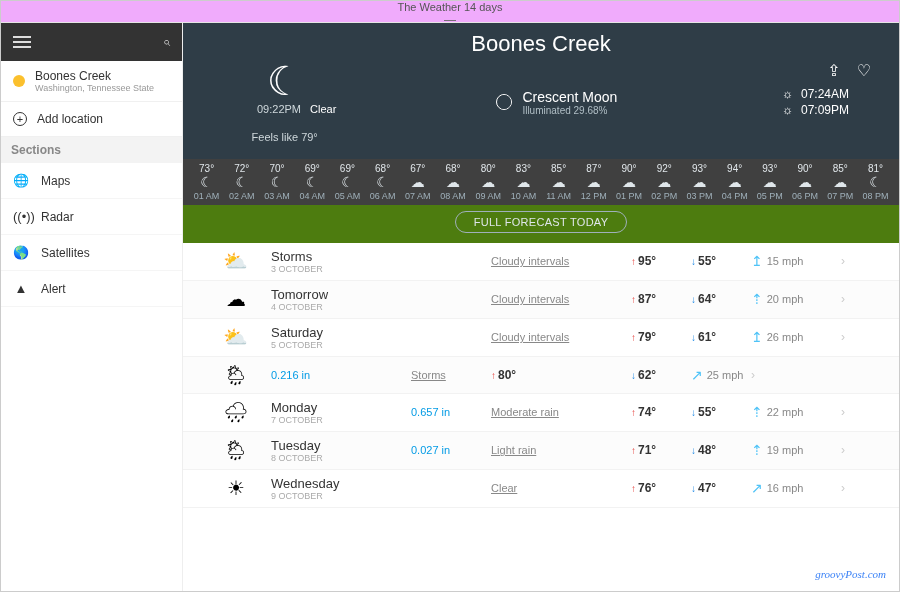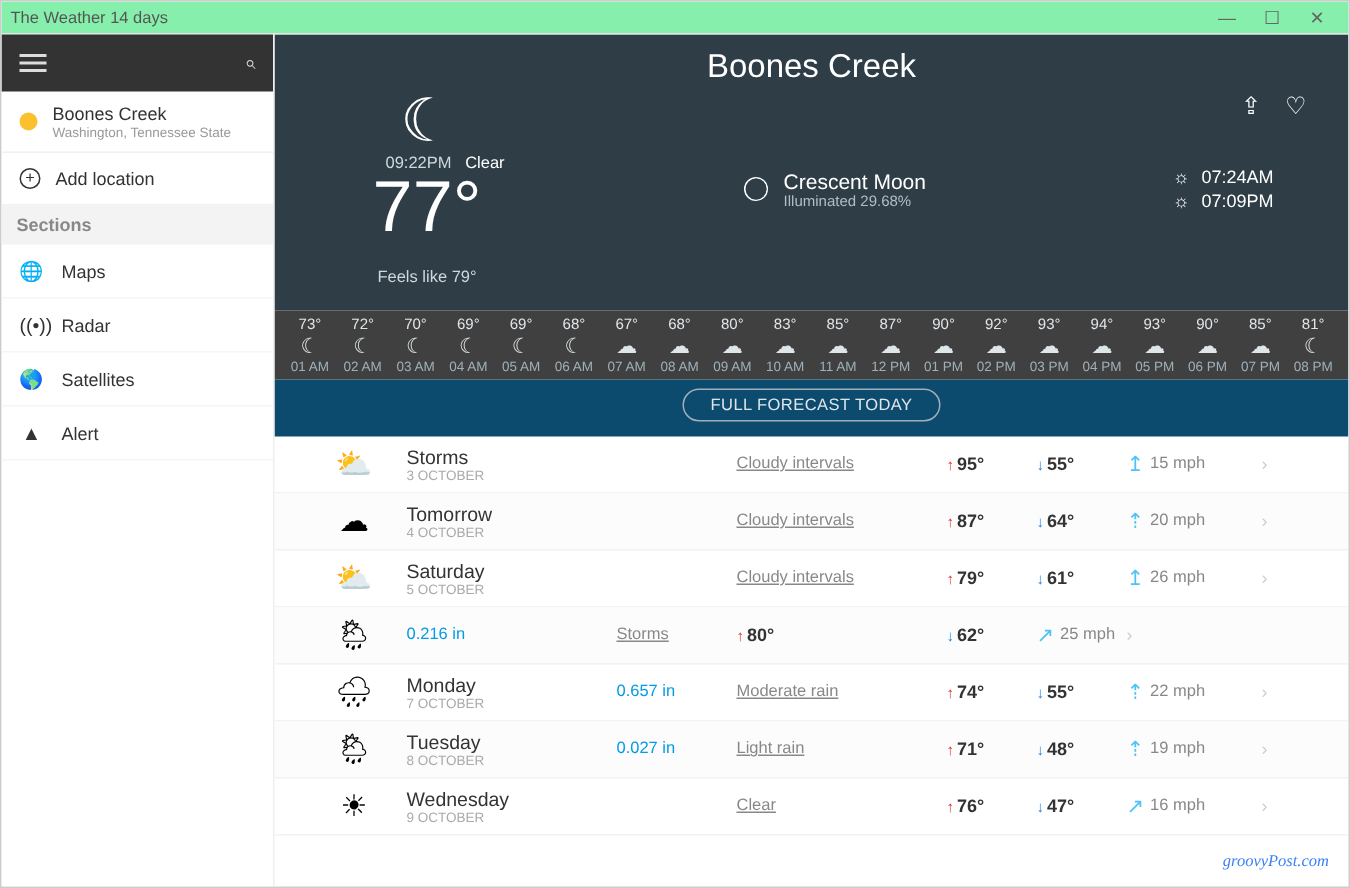--- a/index.html
+++ b/index.html
@@ -1,19 +1,19 @@
 <!DOCTYPE html>
 <html><head>
 <meta charset="utf-8">
 <style>
   * { margin: 0; padding: 0; box-sizing: border-box; font-family: "Segoe UI", Arial, sans-serif; }
   body { background: #fff; width: 900px; height: 592px; overflow: hidden; border: 1px solid #ccc; }
 
   
-  .titlebar { height: 22px; display: flex; align-items: center; padding: 0 6px; font-size: 11px; color: #555; background: #86efac; border-bottom: 1px solid #e5e5e5; }
+  .titlebar { height: 22px; display: flex; align-items: center; padding: 0 6px; font-size: 11px; color: #555; background: #f0abfc; border-bottom: 1px solid #e5e5e5; flex-direction: column; }
   .titlebar .spacer { flex: 1; }
   .titlebar .winbtn { width: 30px; text-align: center; color: #666; font-size: 12px; }
 
   .app { display: flex; height: calc(100% - 22px); }
 
   
   .sidebar { width: 182px; background: #fff; border-right: 1px solid #eee; display: flex; flex-direction: column; }
   .sb-top { height: 38px; background: #333; display: flex; align-items: center; justify-content: space-between; padding: 0 12px; color: #fff; }
   .hamburger { display: flex; flex-direction: column; gap: 3px; }
   .hamburger span { display:block; width: 18px; height: 2px; background: #ddd; }
@@ -54,21 +54,21 @@
   .sunrow { display:flex; align-items:center; gap:8px; }
   .sunrow .sic { font-size:12px; }
 
   
   .hourly { background:#404040; display:flex; padding:4px 6px; }
   .hr { flex:1; text-align:center; color:#cfd8dc; }
   .hr .t { font-size:10px; color:#e0e6ea; }
   .hr .ic { font-size:14px; color:#dfe6ea; line-height:1.2; }
   .hr .lbl { font-size:9px; color:#9fb0ba; }
 
-  .full-btn-row { background:#0c4a6e; text-align:center; padding:6px 0 10px 0; }
+  .full-btn-row { background:#4d7c0f; text-align:center; padding:6px 0 10px 0; }
   .full-btn { display:inline-block; border:1px solid #9fb0ba; color:#dfe6ea; font-size:11px; padding:4px 18px; border-radius:14px; letter-spacing:.3px; cursor:pointer; }
 
   
   .daily { flex:1; overflow-y:auto; }
   .drow { display:grid; grid-template-columns: 70px 140px 80px 140px 60px 60px 90px 20px; align-items:center; padding:6px 18px; border-bottom:1px solid #f2f2f2; font-size:12px; }
   .drow:nth-child(even){ background:#fcfcfc; }
   .dic { font-size:20px; text-align:center; }
   .dname { font-size:13px; color:#333; }
   .ddate { font-size:9px; color:#aaa; text-transform:uppercase; }
   .precip { color:#039be5; font-size:11px; }
@@ -151,21 +151,20 @@
         <span>⇪</span>
         <span>♡</span>
       </div>
       <div class="hero-body">
         <div class="hero-left">
           <div class="big-moon">☾</div>
           <div class="time-row">
             <span>09:22PM</span>
             <span class="cond">Clear</span>
           </div>
-          <div class="big-temp">77°</div>
           <div class="feels">Feels like 79°</div>
         </div>
 
         <div class="hero-mid">
           <div class="moon-phase">
             <div class="moon-small"></div>
             <div>
               <div class="mp-name">Crescent Moon</div>
               <div class="mp-sub">Illuminated 29.68%</div>
             </div>

